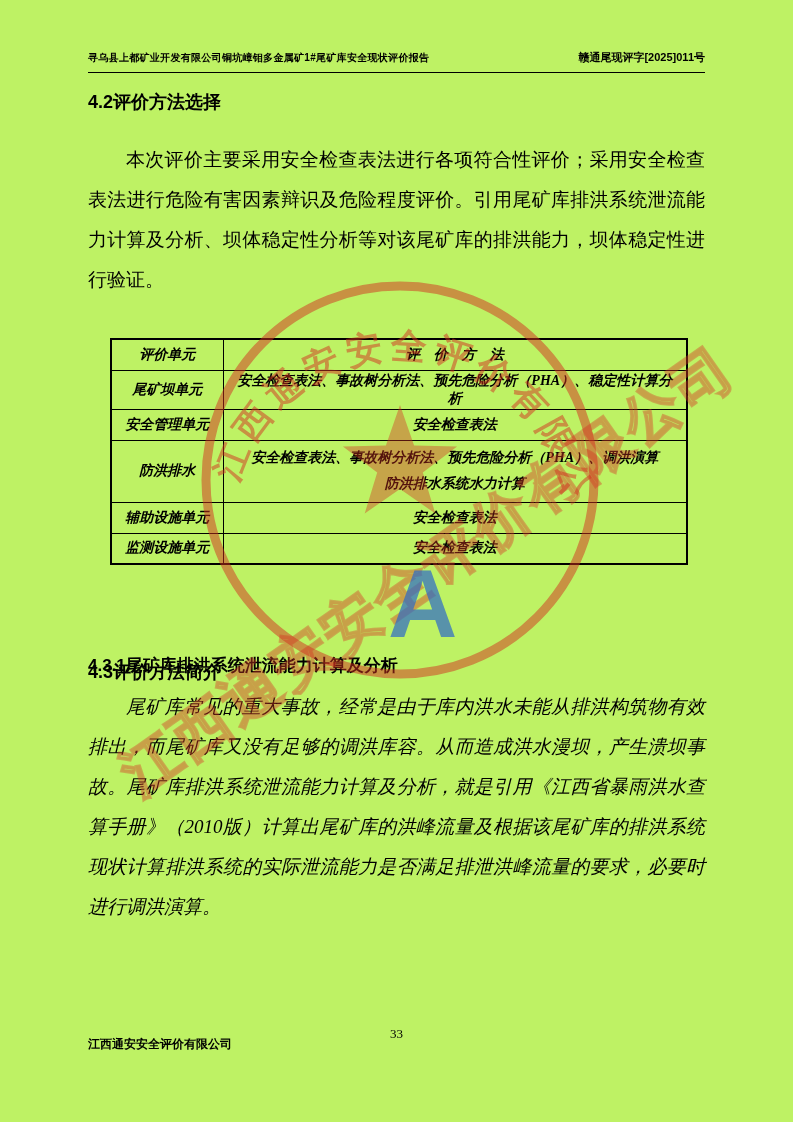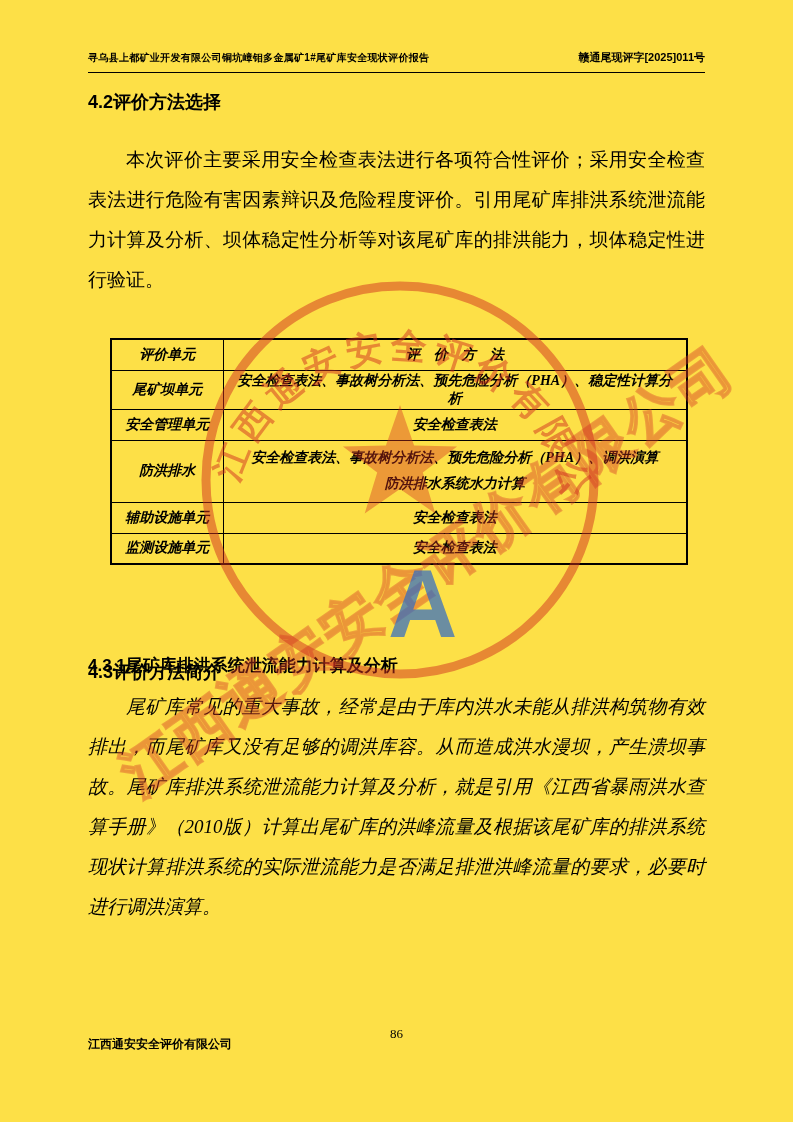--- a/index.html
+++ b/index.html
@@ -1,20 +1,20 @@
 <!DOCTYPE html>
 <html><head>
 <meta charset="utf-8">
 <style>
   * { margin:0; padding:0; box-sizing:border-box; }
   html,body { background:#ffffff; }
   .page {
     position:relative;
     width:793px; height:1122px;
-    background:#fde047;
+    background:#bef264;
     overflow:hidden;
     font-family:"Liberation Serif","DejaVu Serif",serif;
     color:#000;
   }
   
   .doc-header {
     position:absolute; left:88px; top:50px; width:617px;
     display:flex; justify-content:space-between; align-items:flex-end;
     font-family:"Liberation Sans","DejaVu Sans",sans-serif;
     font-weight:bold;
@@ -157,21 +157,21 @@
         <td>安全检查表法</td>
       </tr>
     </tbody>
   </table>
 
   <h2 class="sec s43">4.3评价方法简介</h2>
   <h3 class="sec s431">4.3.1尾矿库排洪系统泄流能力计算及分析</h3>
   <p class="body-para para2">尾矿库常见的重大事故，经常是由于库内洪水未能从排洪构筑物有效排出，而尾矿库又没有足够的调洪库容。从而造成洪水漫坝，产生溃坝事故。尾矿库排洪系统泄流能力计算及分析，就是引用《江西省暴雨洪水查算手册》（2010版）计算出尾矿库的洪峰流量及根据该尾矿库的排洪系统现状计算排洪系统的实际泄流能力是否满足排泄洪峰流量的要求，必要时进行调洪演算。</p>
 
   <span class="footer-company">江西通安安全评价有限公司</span>
-  <span class="footer-page">86</span>
+  <span class="footer-page">33</span>
 
   <div class="watermark" aria-hidden="true">
     <div class="wm-diagonal">江西通安安全评价有限公司</div>
     <svg class="wm-seal" width="420" height="420" viewBox="0 0 420 420">
       <circle class="seal-ring" cx="210" cy="210" r="194"></circle>
       <defs>
         <path id="sealArc" d="M 45,225 A 168,168 0 0 1 375,225" fill="none"></path>
       </defs>
       <text class="seal-arc-text" letter-spacing="6">
         <textPath href="#sealArc" startOffset="12">江西通安安全评价有限公司</textPath>

